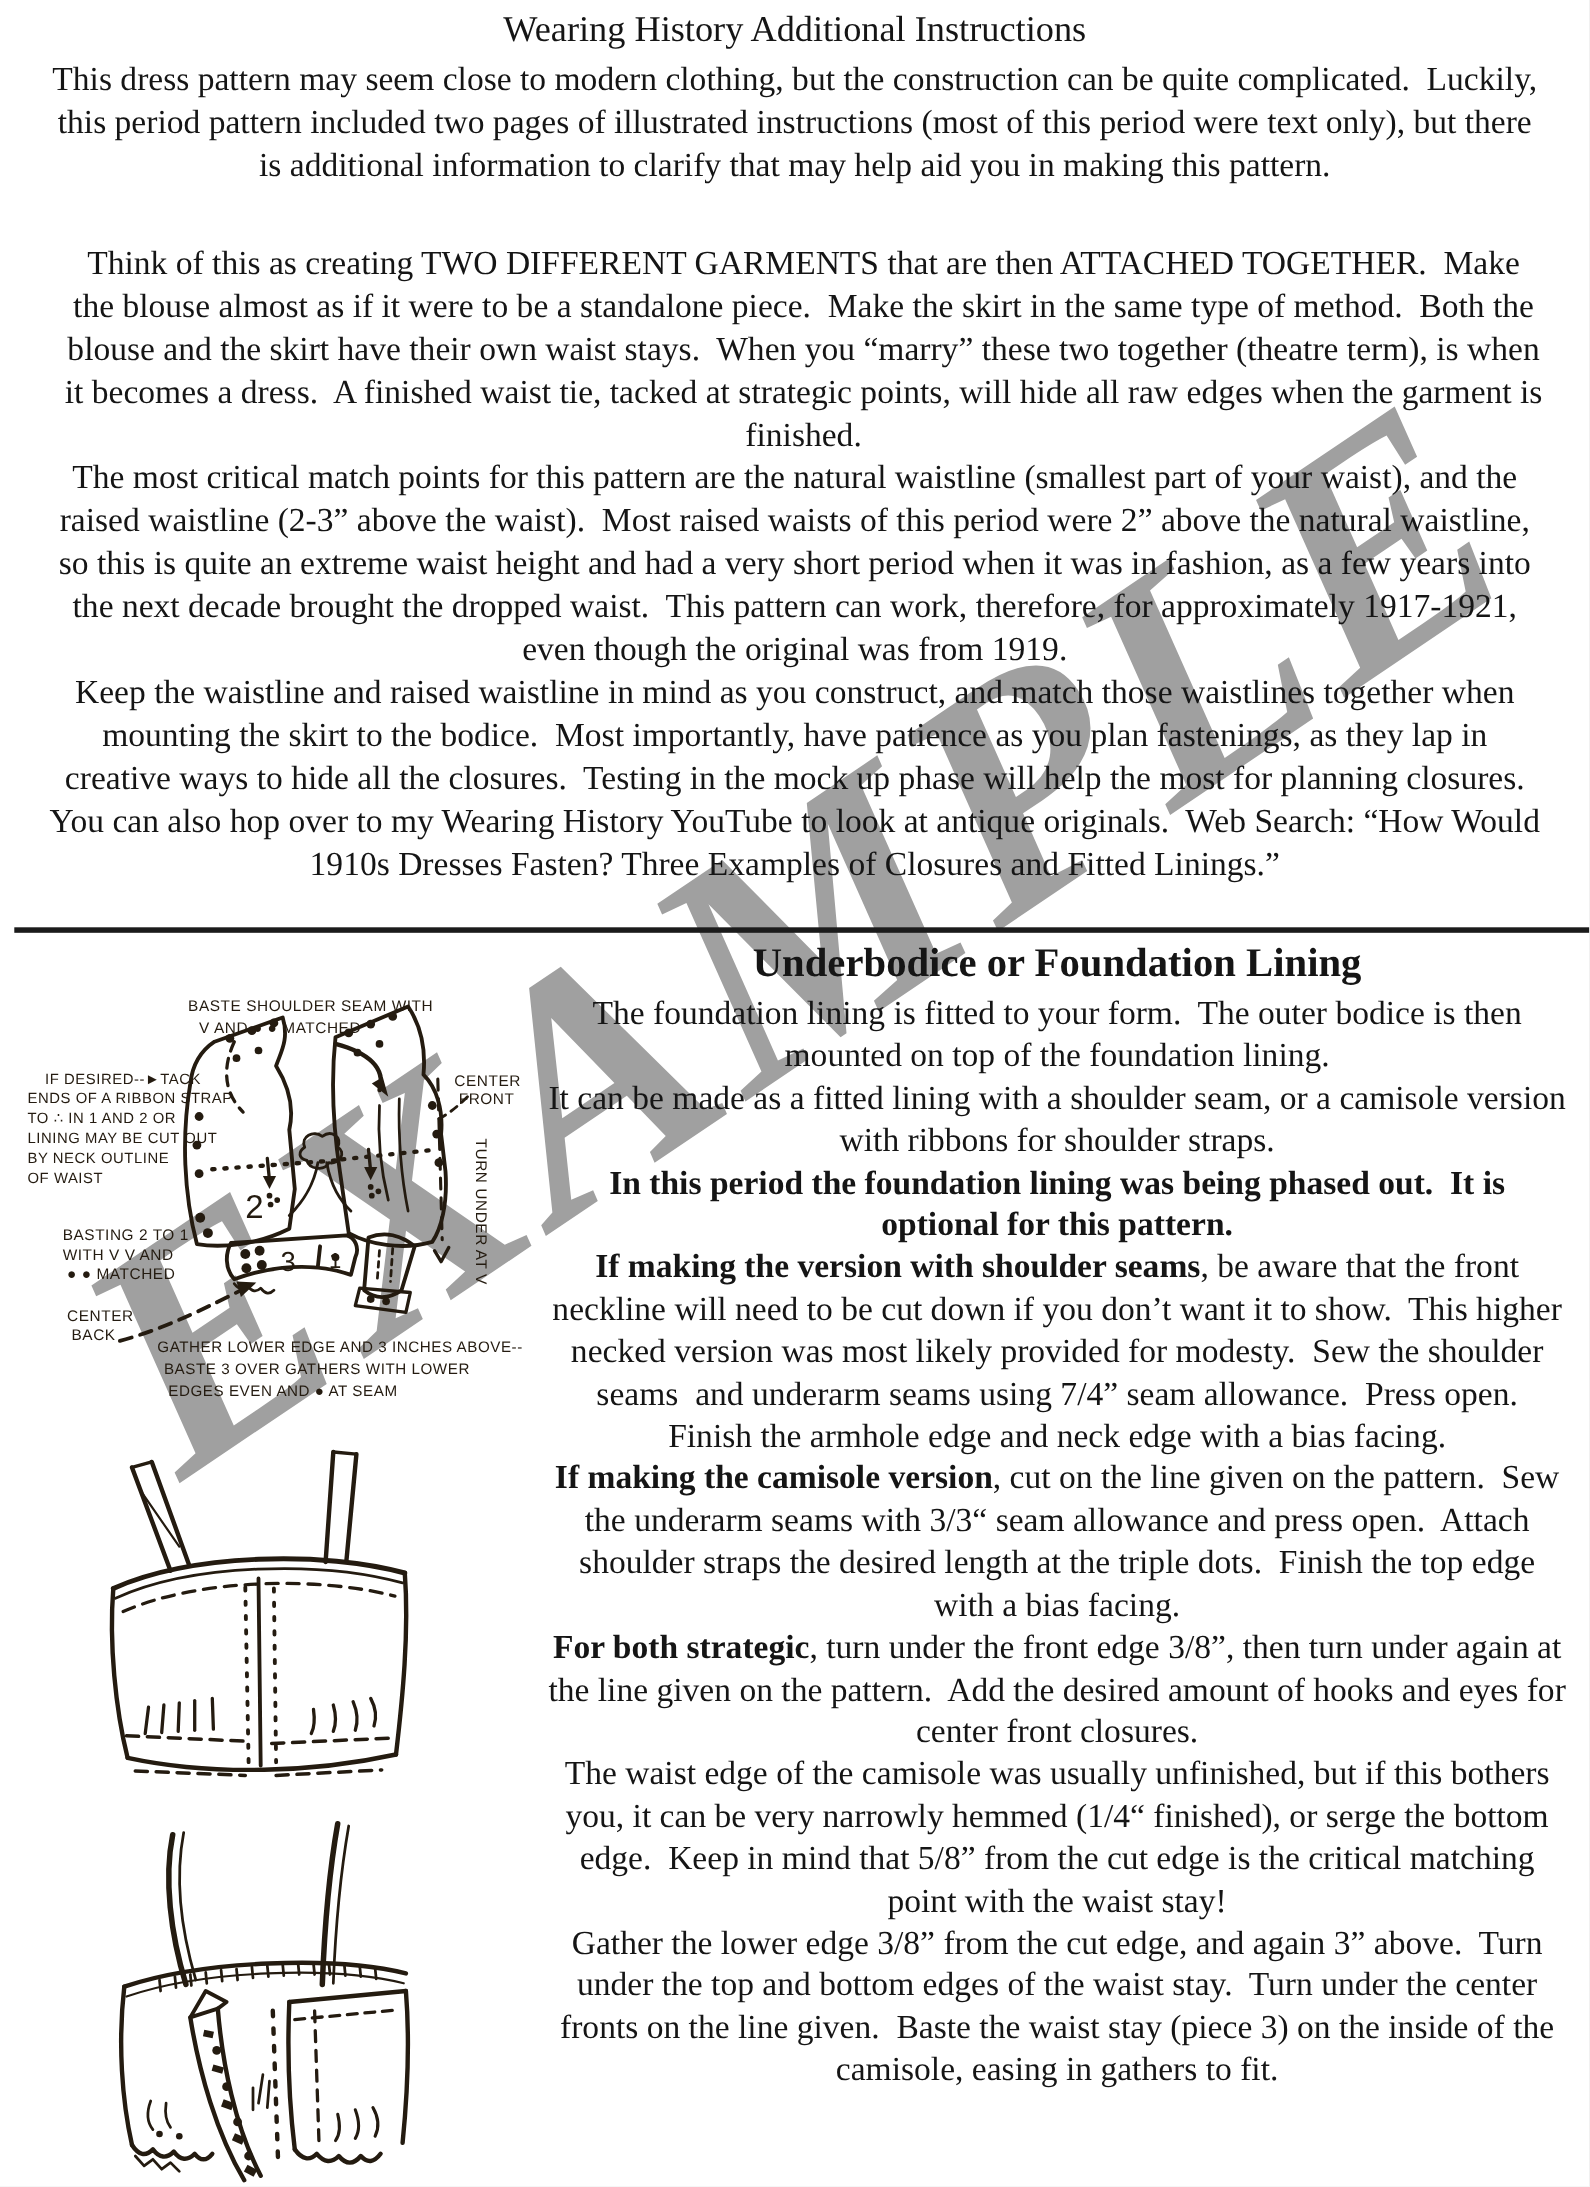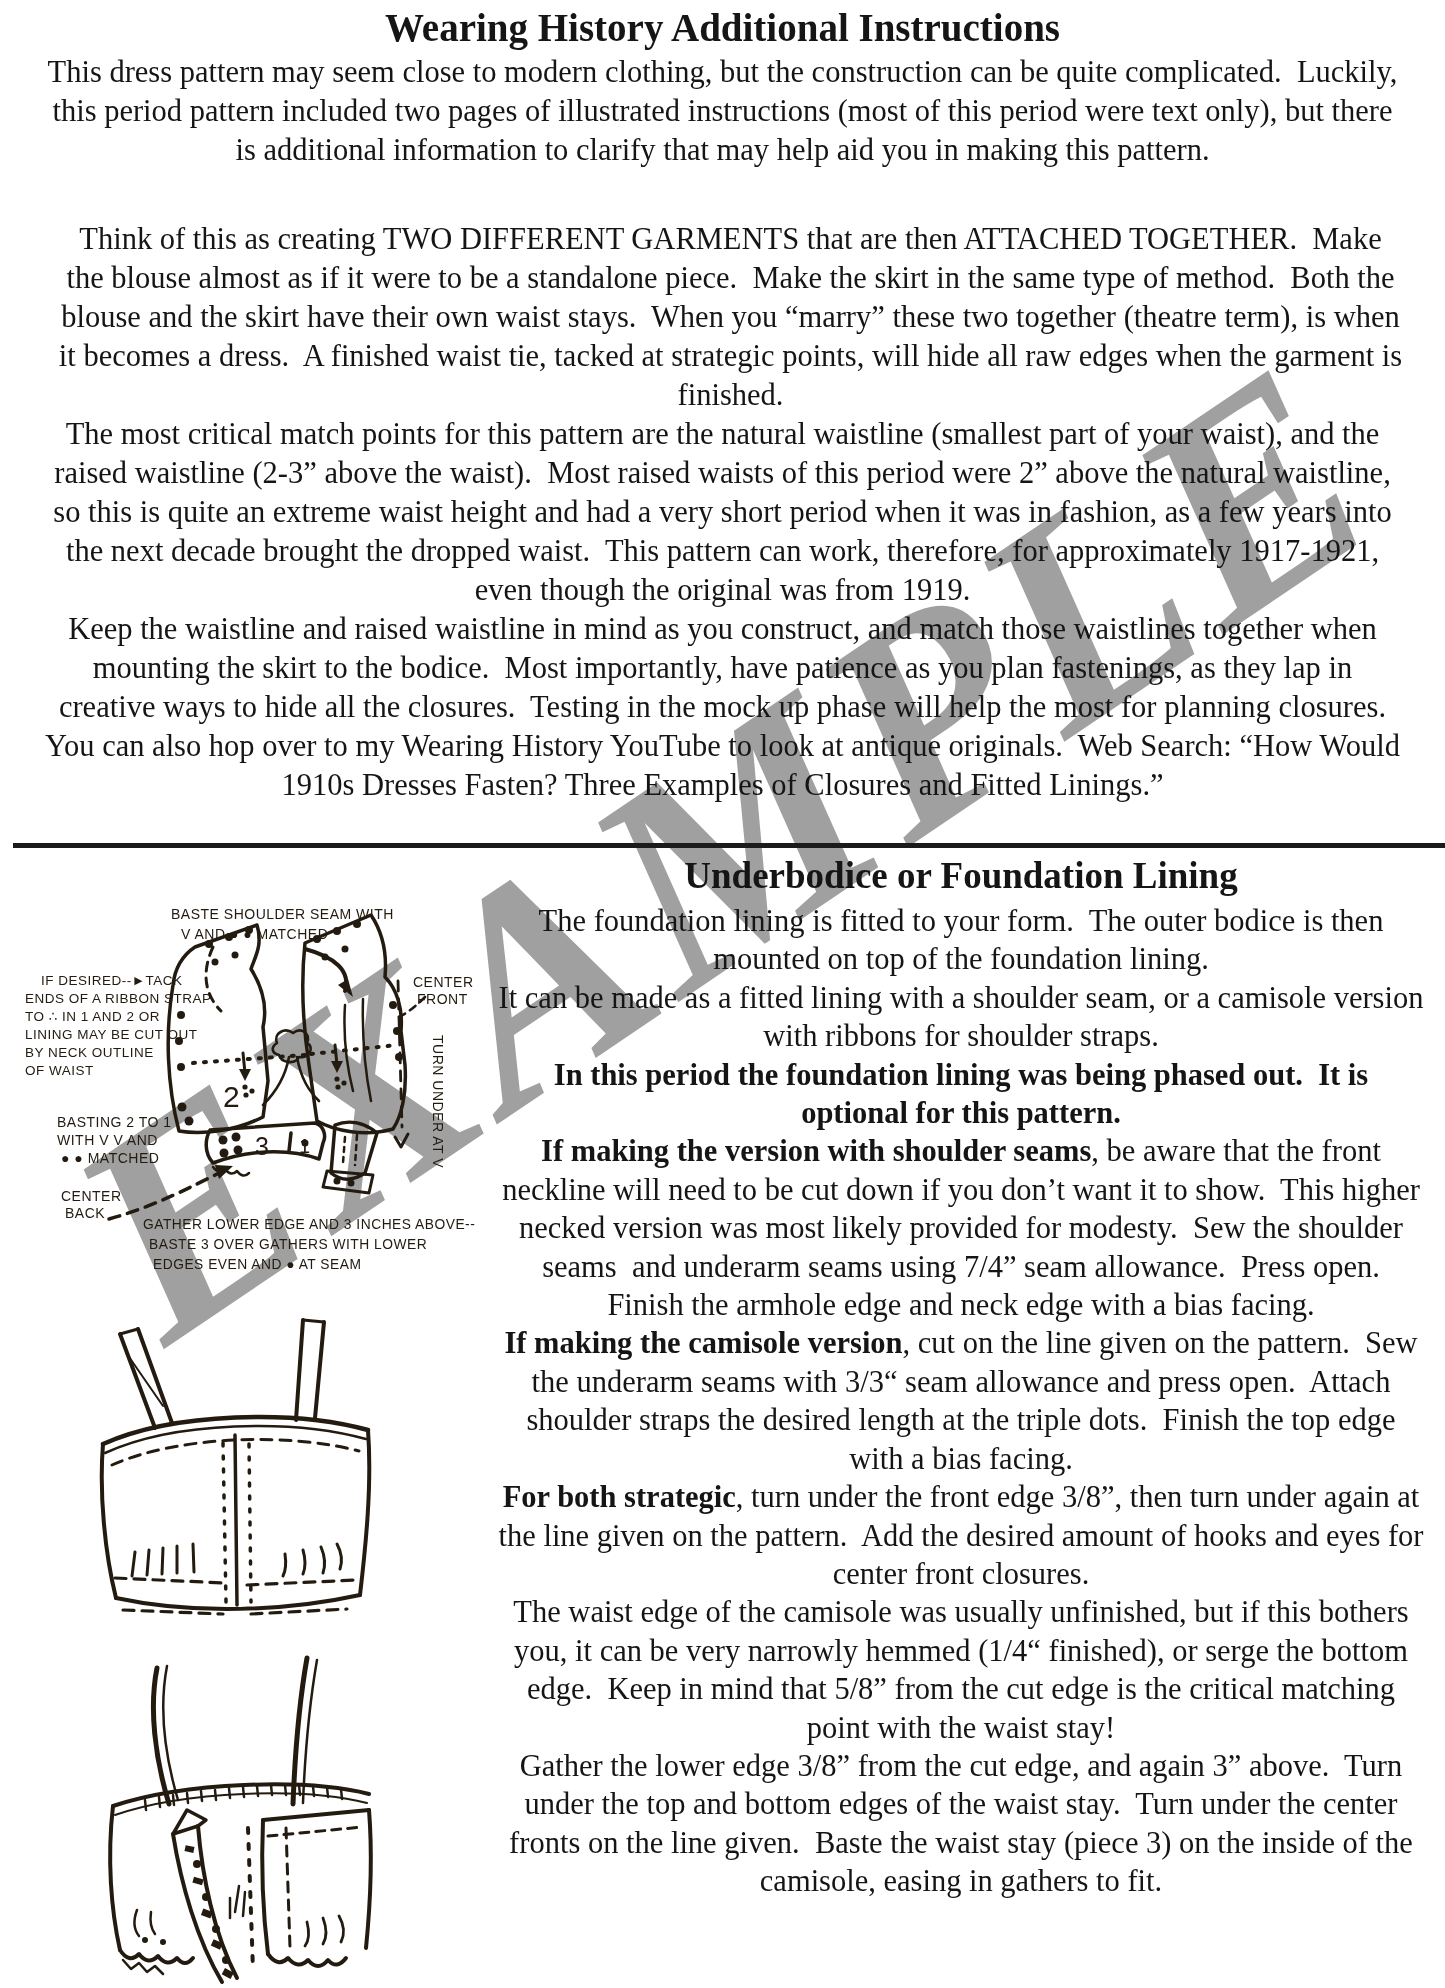--- a/index.html
+++ b/index.html
@@ -28,21 +28,21 @@
     z-index:0;
     user-select:none;
   }
   .content{position:relative;z-index:1;}
   .top-section{
     position:absolute;left:42px;right:42px;top:8px;
     text-align:center;
     font-size:30.5px;line-height:39px;
   }
   .page-title{
-    font-size:39px;font-weight:700;margin:0 0 6px 0;
+    font-size:33px;font-weight:400;margin:0 0 6px 0;
   }
   .top-section p{margin:0;white-space:pre-wrap;}
   .top-section p.gap-above{margin-top:50px;margin-left:16px;}
   .divider{
     position:absolute;left:13px;right:0;top:843px;height:5px;
     background:#1b1b1b;
   }
   .right-col{
     position:absolute;left:497px;top:854px;width:928px;
     font-size:30.5px;line-height:38.4px;

